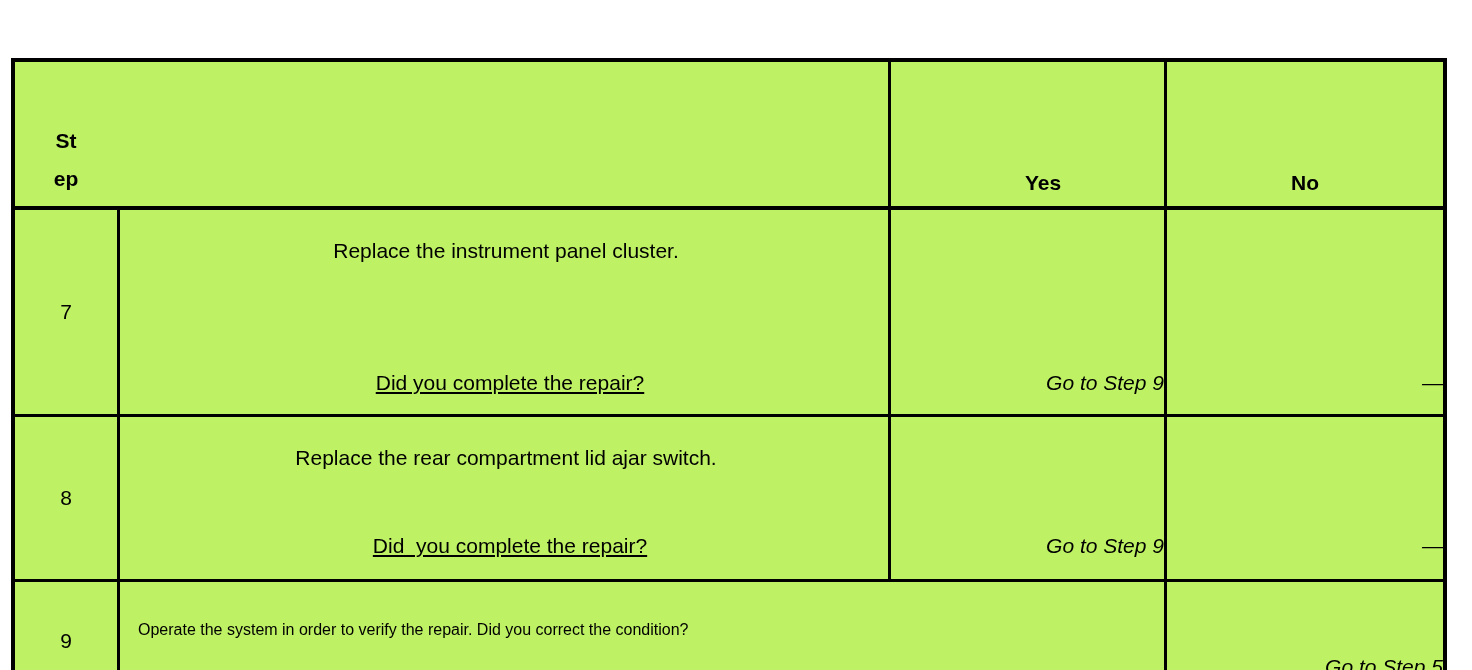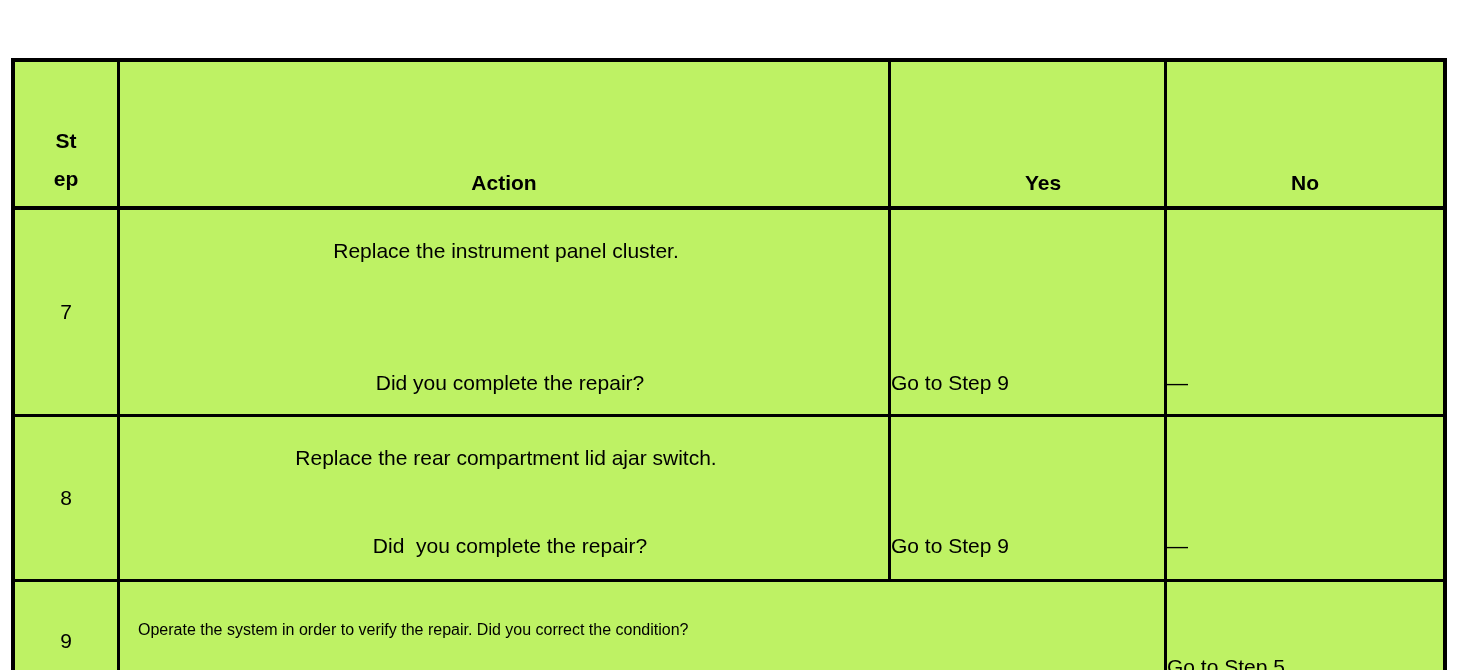--- a/index.html
+++ b/index.html
@@ -93,59 +93,57 @@
 
   
   .act-line {
     position: absolute;
     font-size: 21px;
     line-height: 30px;
     white-space: pre-wrap;
     text-align: center;
   }
   .act-primary   { left: 18px; right: 14px; top: 26px; }
-  .act-question  { left: 28px; right: 16px; }
+  .act-question  { left: 28px; right: 16px; text-decoration: underline; }
   .r7 .act-question { top: 158px; }
   .r8 .act-question { top: 114px; }
 
   .act-paragraph {
     position: absolute;
     left: 18px;
     right: 40px;
     top: 26px;
     font-size: 16px;
     line-height: 44px;
     text-align: left;
   }
 
   
   .answer {
     position: absolute;
     left: 0;
     right: 0;
-    text-align: left;
+    text-align: right;
     font-size: 21px;
     line-height: 30px;
+    font-style: italic;
   }
   .r7 .answer { top: 158px; }
   .r8 .answer { top: 114px; }
   .r9 .answer { top: 70px; }
 </style>
 </head>
 <body>
 
 <div id="diagnostic-table">
 
   <div class="trow row-header">
     <div class="cell col-step">
       <div class="hdr-text hdr-step">St
 ep</div>
-    </div>
-    <div class="cell col-action">
-      <div class="hdr-text hdr-action">Action</div>
     </div>
     <div class="cell col-yes">
       <div class="hdr-text hdr-yes">Yes</div>
     </div>
     <div class="cell col-no">
       <div class="hdr-text hdr-no">No</div>
     </div>
   </div>
 
   <div class="trow row-7 r7">

